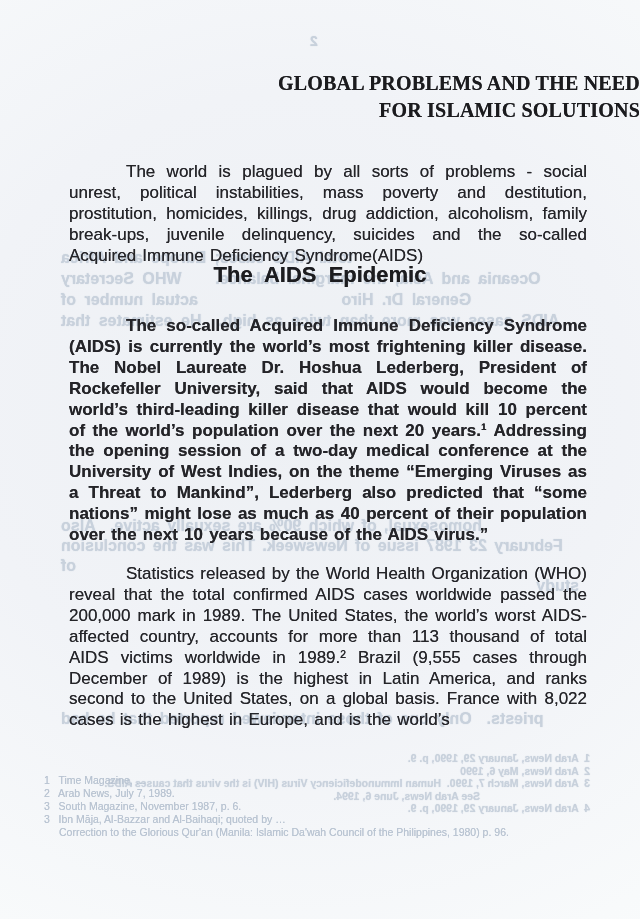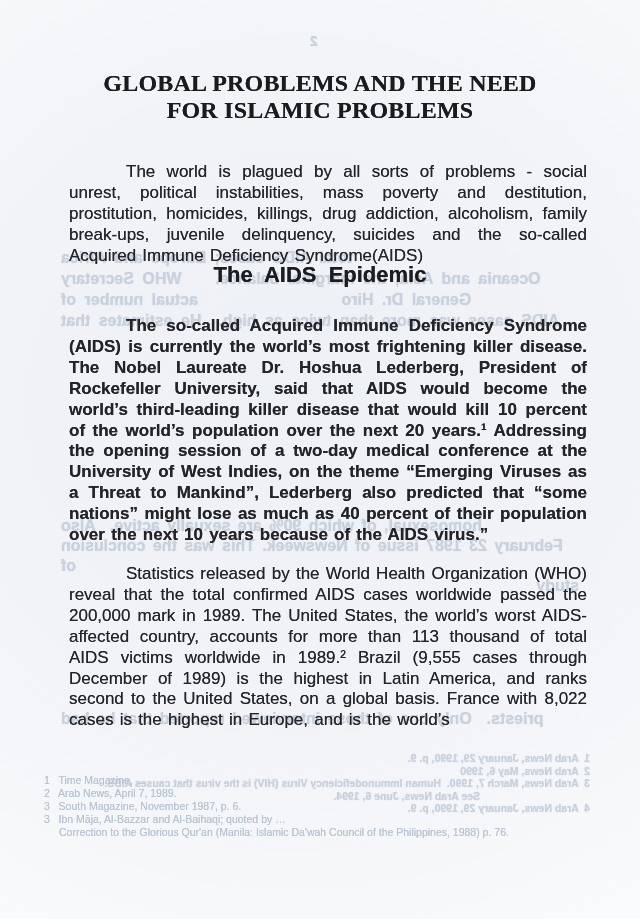--- a/index.html
+++ b/index.html
@@ -8,23 +8,23 @@
     width:640px;height:919px;
     overflow:hidden;
     background:
       radial-gradient(ellipse 130% 85% at 46% 44%, #edf0f4 0%, #f1f3f7 40%, #f8fafb 75%, #fdfdfe 100%);
     font-family:"Liberation Sans", sans-serif;
     color:#232327;
   }
   
   .title{
     position:absolute;top:70px;left:0;width:100%;
-    margin:0;text-align:center;
+    margin:0;text-align:right;
     font-family:"Liberation Serif", serif;
-    font-weight:bold;font-size:24px;line-height:27px;
+    font-weight:bold;font-size:20px;line-height:27px;
     color:#1b1b1e;letter-spacing:0.2px;
     text-shadow:0 0 0.6px rgba(25,25,30,.8);
   }
   .title span{display:block;}
   .body{
     position:absolute;left:61px;width:518px;margin:8px;
     font-size:17px;line-height:20.9px;
     text-align:justify;text-indent:57px;
     color:#242428;
     text-shadow:0 0 0.6px rgba(30,30,36,.75);
@@ -90,32 +90,32 @@
   <div class="bleed bleed-footnotes">
     <span class="bl vr">1  Arab News, January 29, 1990, p. 9.</span>
     <span class="bl vr">2  Arab News, May 6, 1990</span>
     <span class="bl vr">3  Arab News, March 7, 1990.  Human Immunodeficiency Virus (HIV) is the virus that causes AIDS.</span>
     <span class="bl vr indent">See Arab News, June 6, 1994.</span>
     <span class="bl vr">4  Arab News, January 29, 1990, p. 9.</span>
   </div>
 
   <h1 class="title">
     <span>GLOBAL PROBLEMS AND THE NEED</span>
-    <span>FOR ISLAMIC PROBLEMS</span>
+    <span>FOR ISLAMIC SOLUTIONS</span>
   </h1>
 
   <p class="body" id="p1">The world is plagued by all sorts of problems - social unrest, political instabilities, mass poverty and destitution, prostitution, homicides, killings, drug addiction, alcoholism, family break-ups, juvenile delinquency, suicides and the so-called Acquired Immune Deficiency Syndrome(AIDS)</p>
 
   <h2 class="heading">The AIDS Epidemic</h2>
 
   <p class="body" id="p2">The so-called Acquired Immune Deficiency Syndrome (AIDS) is currently the world’s most frightening killer disease. The Nobel Laureate Dr. Hoshua Lederberg, President of Rockefeller University, said that AIDS would become the world’s third-leading killer disease that would kill 10 percent of the world’s population over the next 20 years.¹ Addressing the opening session of a two-day medical conference at the University of West Indies, on the theme “Emerging Viruses as a Threat to Mankind”, Lederberg also predicted that “some nations” might lose as much as 40 percent of their population over the next 10 years because of the AIDS virus.”</p>
 
   <p class="body" id="p3">Statistics released by the World Health Organization (WHO) reveal that the total confirmed AIDS cases worldwide passed the 200,000 mark in 1989. The United States, the world’s worst AIDS-affected country, accounts for more than 113 thousand of total AIDS victims worldwide in 1989.² Brazil (9,555 cases through December of 1989) is the highest in Latin America, and ranks second to the United States, on a global basis. France with 8,022 cases is the highest in Europe, and is the world’s</p>
 
   <div class="footnotes">
     <div class="fn">1   Time Magazine, …</div>
-    <div class="fn">2   Arab News, April 7, 1989.</div>
+    <div class="fn">2   Arab News, July 7, 1989.</div>
     <div class="fn">3   South Magazine, November 1987, p. 6.</div>
     <div class="fn">3   Ibn Māja, Al-Bazzar and Al-Baihaqi; quoted by …</div>
-    <div class="fn cont">Correction to the Glorious Qur'an (Manila: Islamic Da'wah Council of the Philippines, 1988) p. 76.</div>
+    <div class="fn cont">Correction to the Glorious Qur'an (Manila: Islamic Da'wah Council of the Philippines, 1980) p. 96.</div>
   </div>
 
 </div>
 
 </body></html>

